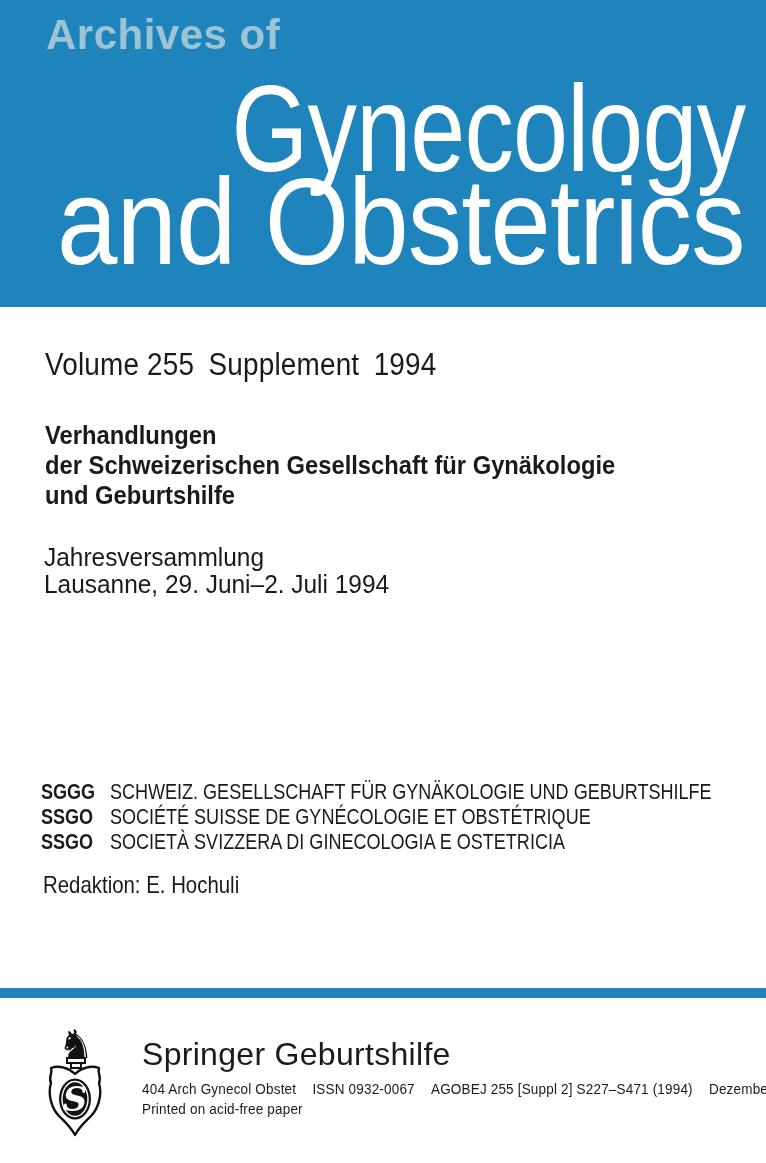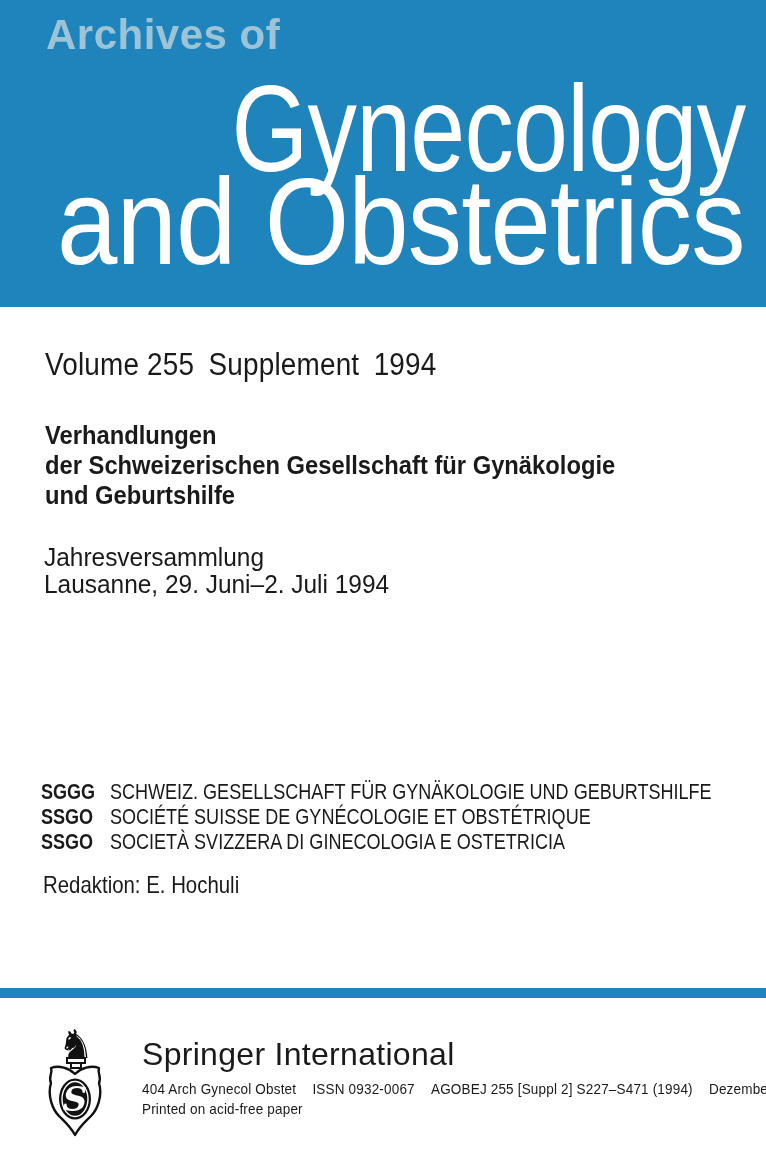--- a/index.html
+++ b/index.html
@@ -109,19 +109,19 @@
       <text x="31" y="36" font-size="40" text-anchor="middle" fill="#111" font-family="DejaVu Sans, sans-serif">♞</text>
       <rect x="22" y="36" width="18" height="5" fill="#ffffff" stroke="#111" stroke-width="2"></rect>
       <rect x="26" y="41" width="10" height="5" fill="#ffffff" stroke="#111" stroke-width="2"></rect>
       <path d="M30,52 C24,46 14,43 6,46 C8,51 3,55 6,61 C2,74 8,88 14,94 C20,100 25,104 30,113 C35,104 40,100 46,94 C52,88 58,74 54,61 C57,55 52,51 54,46 C46,43 36,46 30,52 Z" fill="#ffffff" stroke="#111" stroke-width="2.4" stroke-linejoin="round"></path>
       <ellipse cx="30" cy="77" rx="16" ry="20.5" fill="#111"></ellipse>
       <ellipse cx="30" cy="77" rx="13" ry="17.5" fill="none" stroke="#ffffff" stroke-width="1.4"></ellipse>
       <text x="30" y="89" font-size="34" text-anchor="middle" fill="#ffffff" font-family="DejaVu Serif, serif" font-style="italic" font-weight="bold">S</text>
     </svg>
   </div>
 
-  <div class="publisher-name">Springer International</div>
+  <div class="publisher-name">Springer Geburtshilfe</div>
   <div class="pub-info">
     <span>404 Arch Gynecol Obstet</span><span>ISSN 0932-0067</span><span>AGOBEJ 255 [Suppl 2] S227–S471 (1994)</span><span>Dezember 1994</span>
   </div>
   <div class="pub-info2">Printed on acid-free paper</div>
 
 </div>
 
 </body></html>

